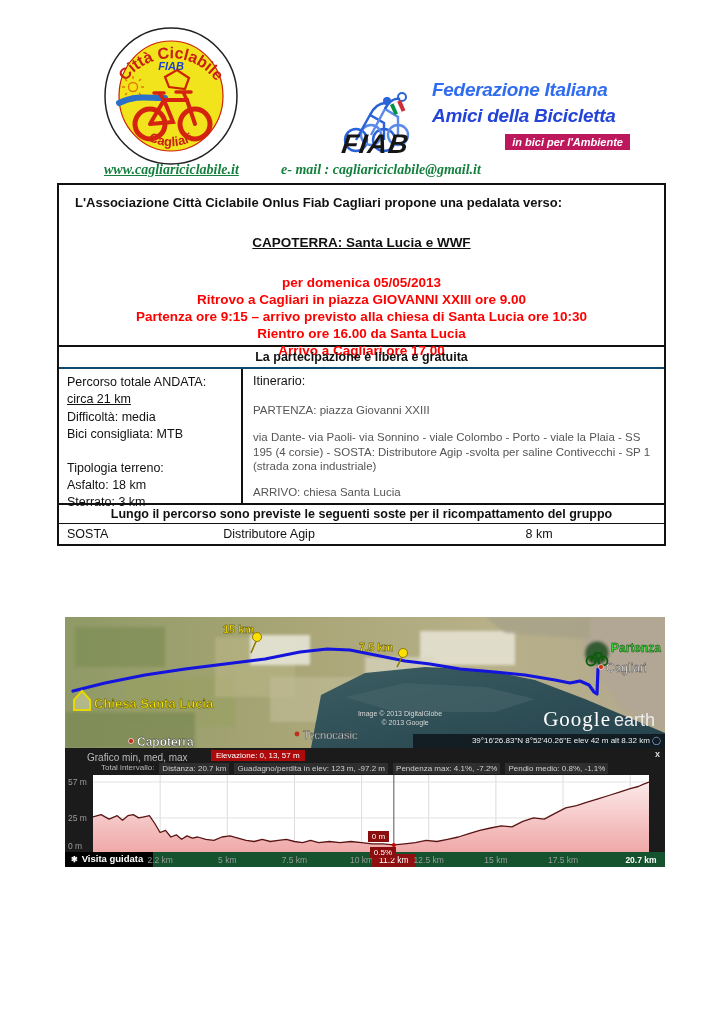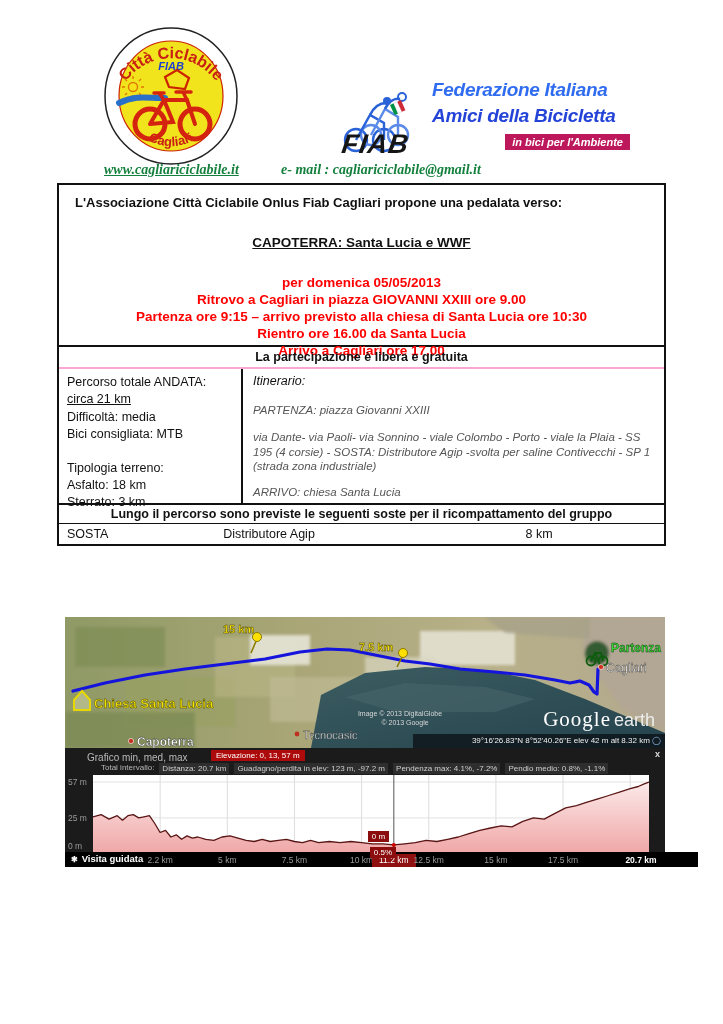--- a/index.html
+++ b/index.html
@@ -12,24 +12,24 @@
   .hlink{font-family:"Liberation Serif",serif;font-style:italic;font-weight:bold;font-size:14px;color:#15803d;}
   .hlink.site{text-decoration:underline;}
 
   
   .doc-table{left:57px;top:183px;width:609px;height:363px;border:2px solid #111;box-sizing:border-box;background:#fff;}
   .row1{height:160px;padding:10px 16px;box-sizing:border-box;}
   .intro{font-size:13px;font-weight:bold;}
   .title{margin-top:25px;text-align:center;font-size:13.5px;font-weight:bold;text-decoration:underline;}
   .redblock{margin-top:24px;text-align:center;color:#ff0000;font-weight:bold;font-size:13.5px;line-height:17px;}
   .row2{border-top:2px solid #111;height:22px;text-align:center;font-weight:bold;font-size:12.5px;padding-top:3px;box-sizing:border-box;}
-  .row3{border-top:2px solid #f9a8d4;display:flex;height:136px;box-sizing:border-box;}
+  .row3{border-top:2px solid #0c4a6e;display:flex;height:136px;box-sizing:border-box;}
   .cell-left{width:184px;border-right:2px solid #111;padding:5px 8px;box-sizing:border-box;font-size:12.5px;line-height:17.4px;}
   .cell-left .ul{text-decoration:underline;}
-  .cell-right{flex:1;padding:5px 10px;box-sizing:border-box;font-style:italic;}
+  .cell-right{flex:1;padding:5px 10px;box-sizing:border-box;}
   .itin-h{font-size:12.5px;}
   .gray{color:#555;}
   .partenza-line{font-size:11.5px;margin-top:16px;}
   .route-par{font-size:11.5px;line-height:14.5px;margin-top:14px;}
   .arrivo-line{font-size:11.5px;margin-top:12px;}
   .row4{border-top:2px solid #111;height:20px;text-align:center;font-weight:bold;font-size:12.5px;padding-top:2px;box-sizing:border-box;}
   .row5{border-top:1.5px solid #111;height:21px;position:relative;font-size:12.5px;}
   .row5 span{position:absolute;top:3px;}
 
   
@@ -42,21 +42,21 @@
 
   
   .elev-panel{left:65px;top:748px;width:600px;height:119px;background:#1b1b1b;}
   .eh1{position:absolute;left:22px;top:4px;font-size:10px;color:#b9b9b9;white-space:nowrap;text-align:right;}
   .ebox-red{position:absolute;left:146px;top:2px;background:#ad0b0b;color:#fff;font-size:8px;padding:1px 5px;white-space:nowrap;}
   .eclose{position:absolute;right:5px;top:1px;color:#ddd;font-size:9px;font-weight:bold;cursor:default;}
   .eh2{position:absolute;left:36px;top:15px;font-size:8px;color:#b9b9b9;white-space:nowrap;display:flex;gap:5px;}
   .statbox{background:#2e2e2e;color:#cfcfcf;padding:1px 3px;white-space:nowrap;}
   .plot{position:absolute;left:28px;top:27px;}
   .ylab{position:absolute;left:3px;font-size:8.5px;color:#9a9a9a;}
-  .axisbar{position:absolute;left:0;top:104px;width:600px;height:15px;background:#000000;padding-left:33px;}
+  .axisbar{position:absolute;left:0;top:104px;width:600px;height:15px;background:#14532d;}
   .visita{position:absolute;left:0;top:0;height:15px;background:#000;color:#fff;font-size:9.5px;font-weight:bold;
           padding:1px 10px 0 6px;box-sizing:border-box;white-space:nowrap;}
   .visita .vicon{color:#fff;font-size:8px;margin-right:4px;}
   .xtick{position:absolute;top:3px;width:44px;text-align:center;font-size:8.5px;color:#9a9a9a;white-space:nowrap;}
   .xtick.hl{background:#8f1010;color:#fff;top:1.5px;padding:1.5px 0;}
   .xtick.end{color:#fff;font-weight:bold;}
   .mkbox{position:absolute;background:#8b0d0d;color:#fff;font-size:8px;padding:1px 4px;white-space:nowrap;}
 
   
   .fiab-line{position:absolute;left:92px;font-weight:bold;font-style:italic;font-size:19px;letter-spacing:-0.3px;white-space:nowrap;}

